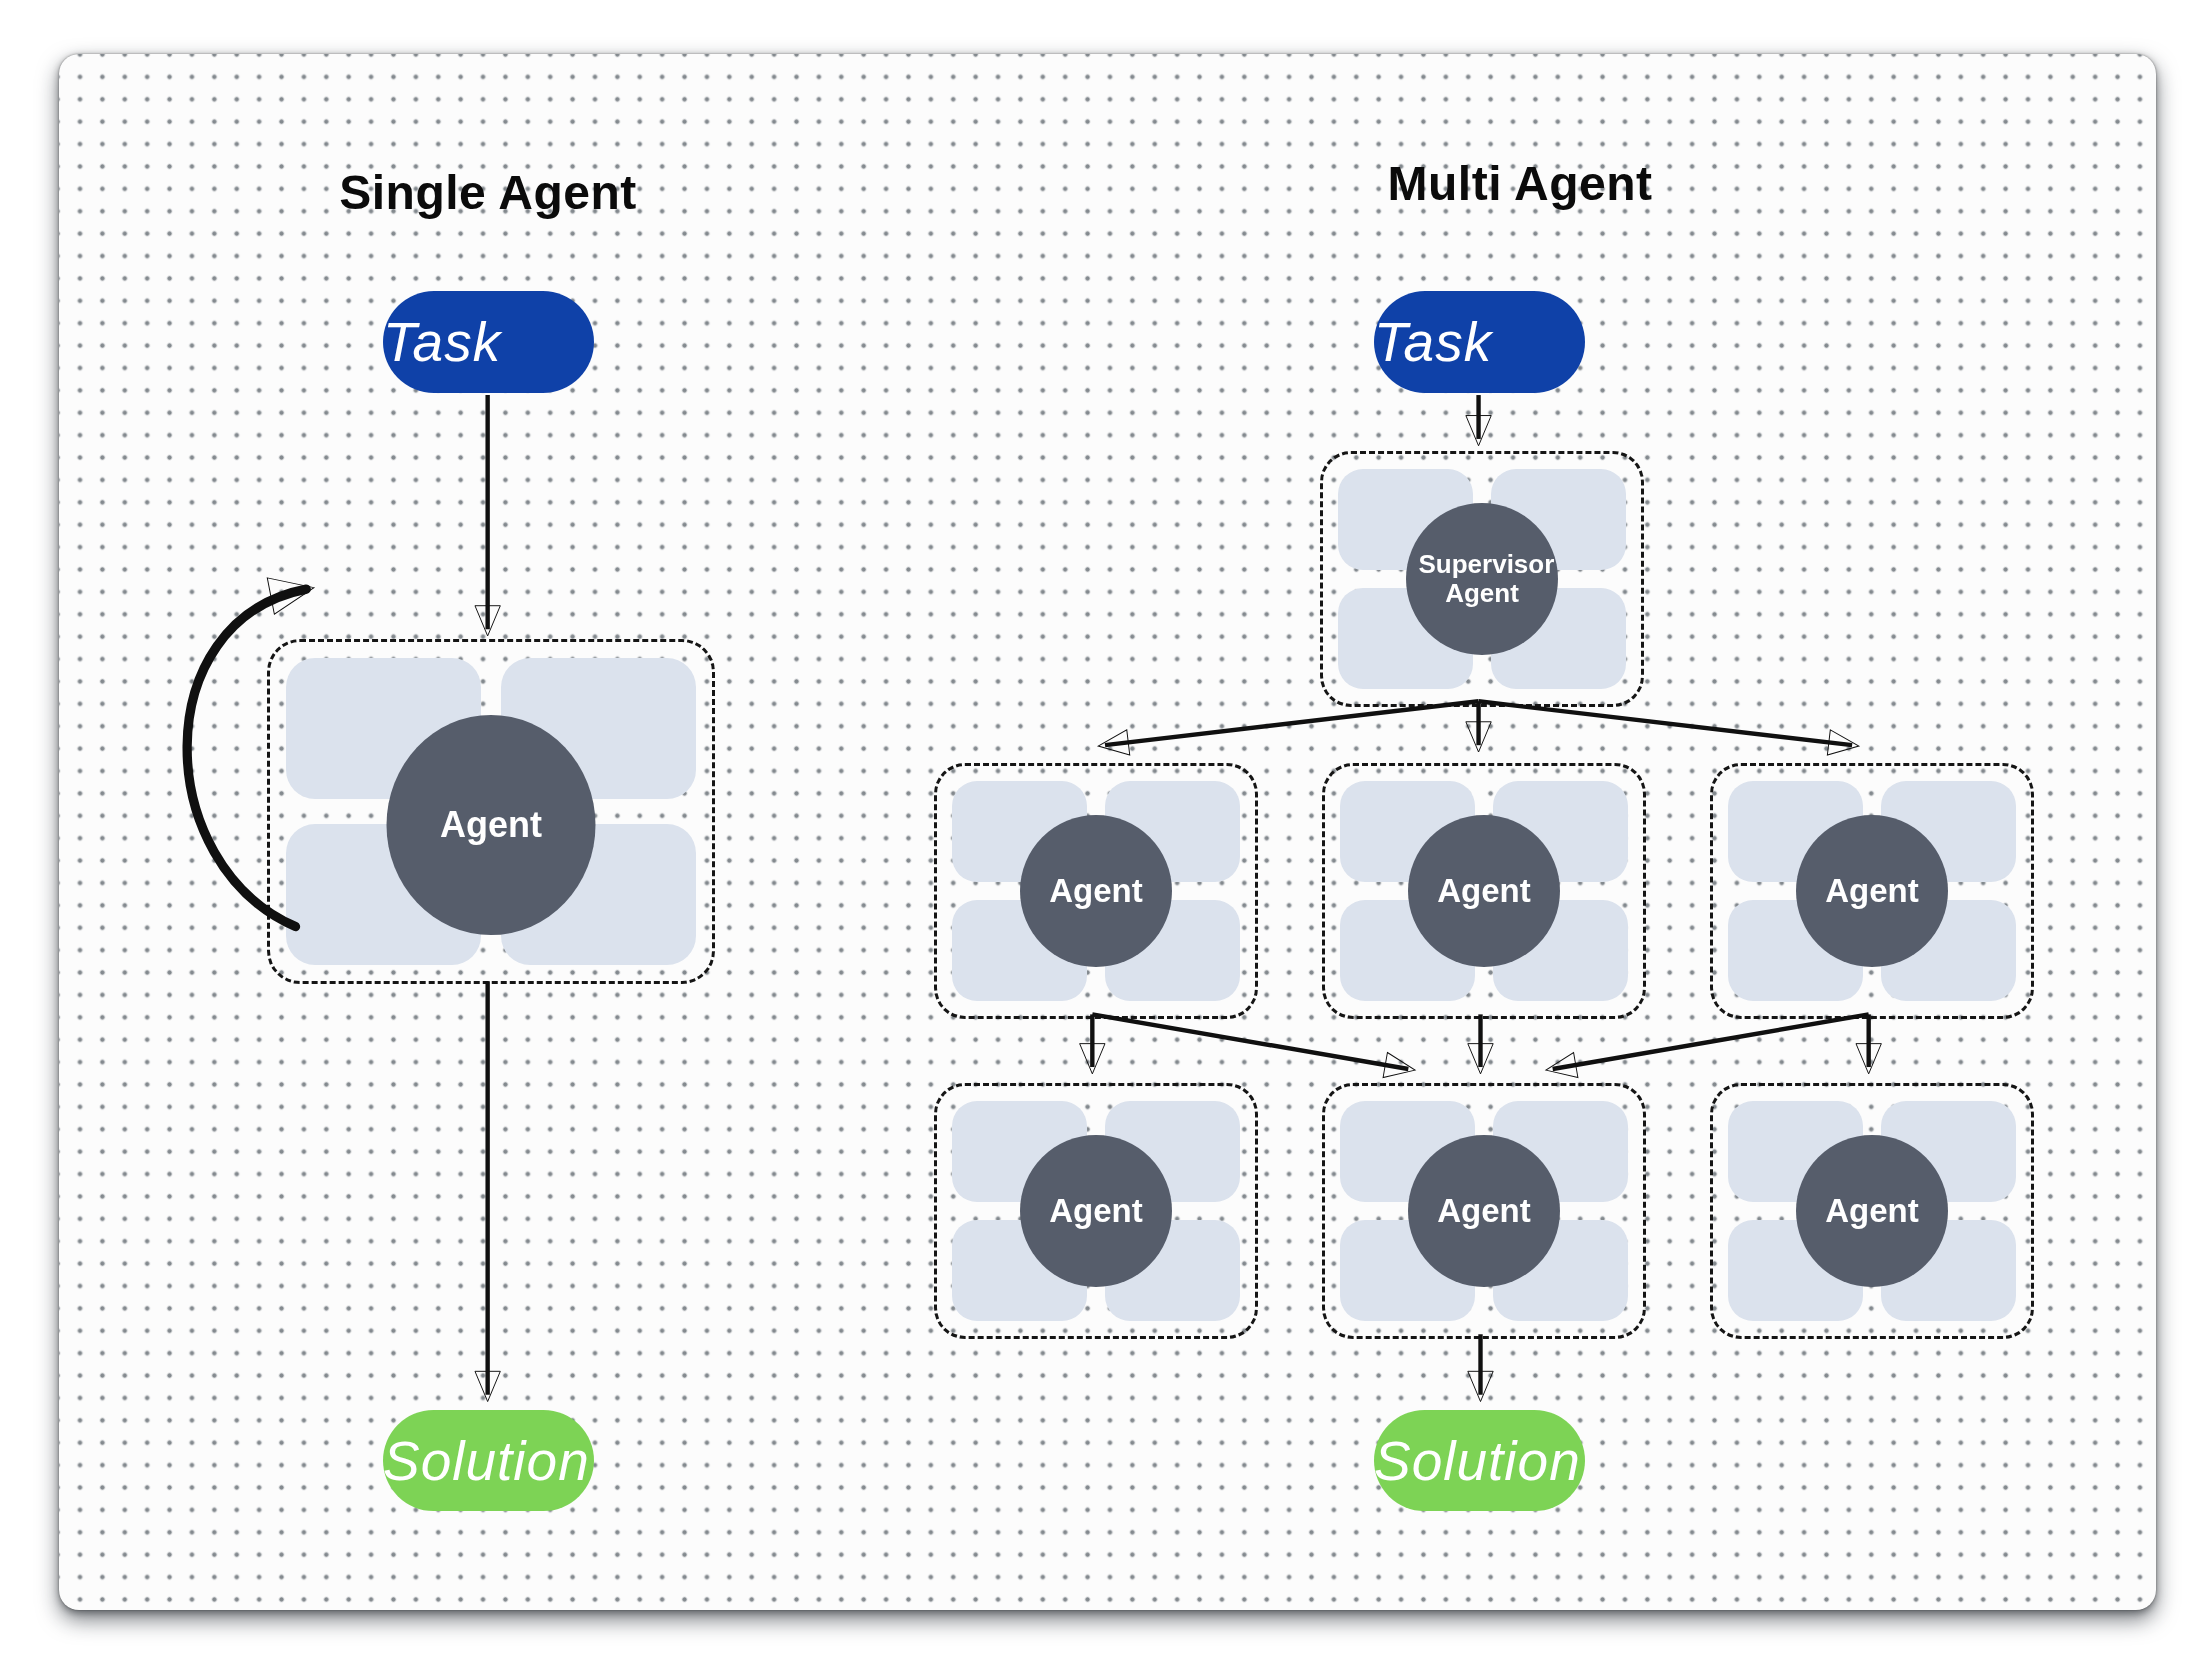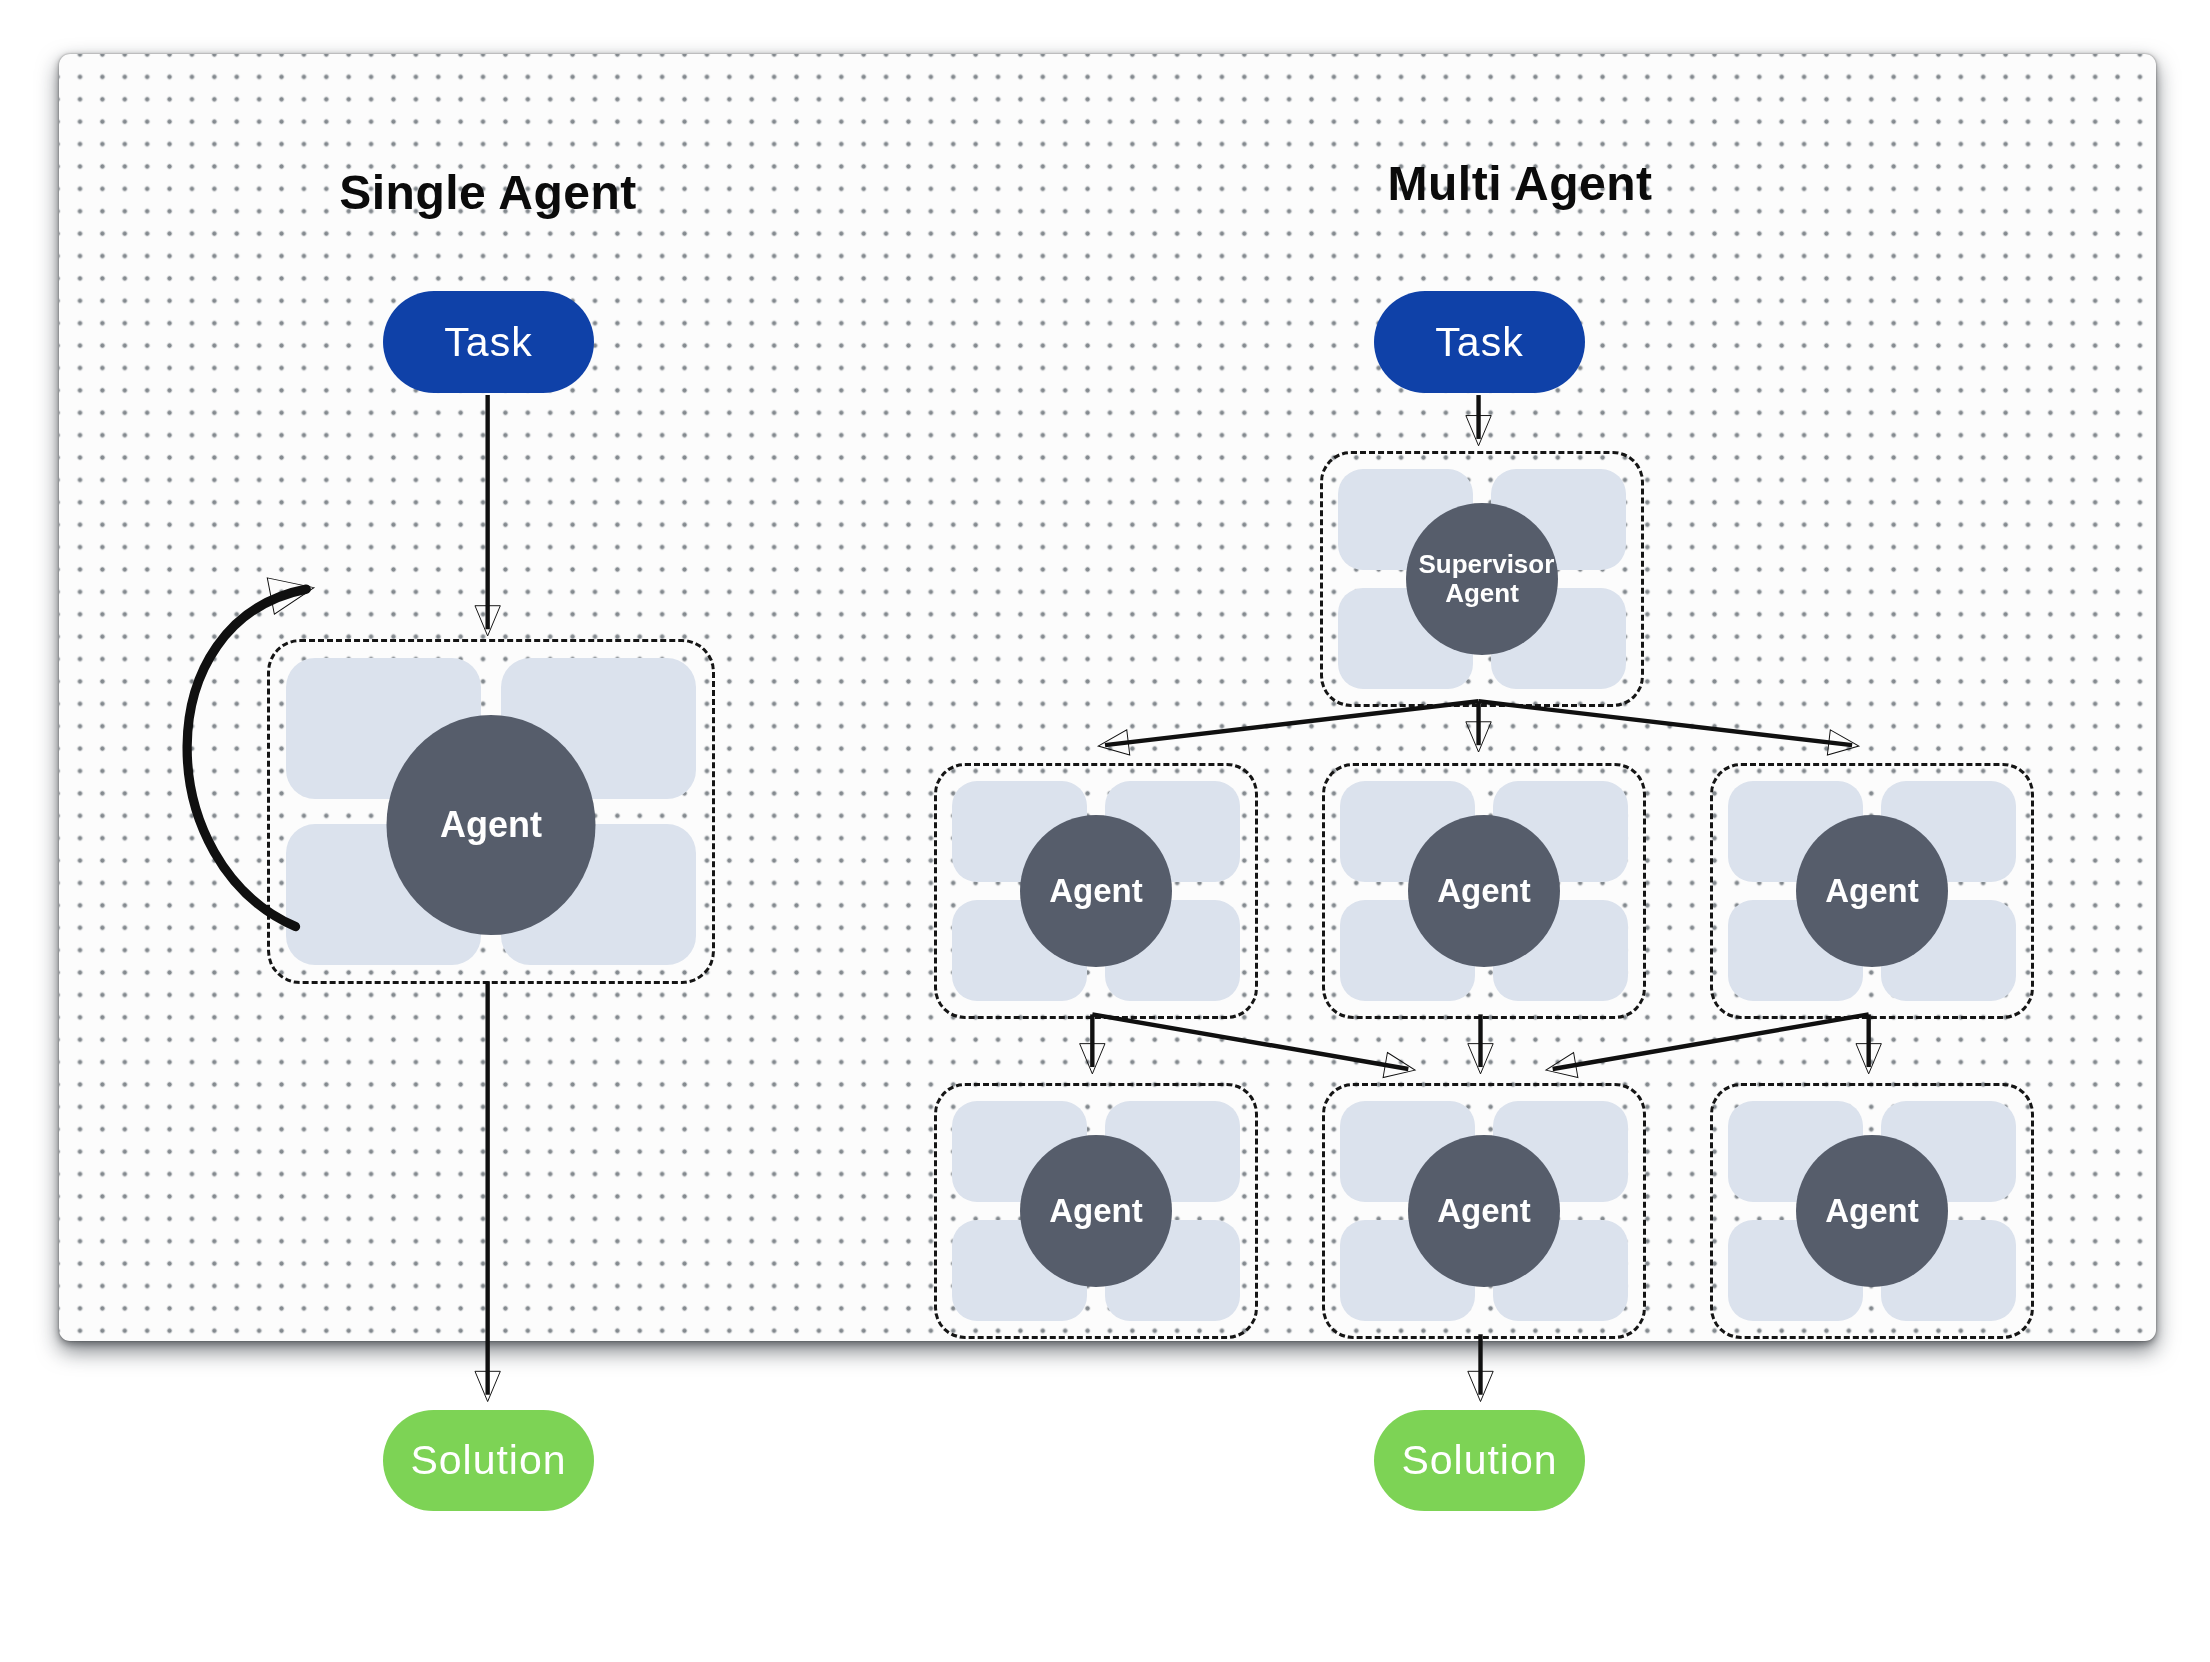--- a/index.html
+++ b/index.html
@@ -3,35 +3,36 @@
 <meta charset="utf-8">
 <style>
   html,body{margin:0;padding:0;}
   body{
     width:2211px;height:1663px;
     background:#ffffff;
     font-family:"Liberation Sans", sans-serif;
     position:relative;overflow:hidden;
   }
   .card{
-    position:absolute;left:59px;top:54px;width:2097px;height:1287px;
+    position:absolute;left:59px;top:54px;width:2097px;height:1556px;
     background-color:#fcfcfc;
     background-image:radial-gradient(circle, #83898e 1.7px, rgba(140,146,152,.28) 2.4px, transparent 3.5px);
     background-size:22.4px 22.4px;background-position:9.8px 11.7px;
-    border-radius:11px;
+    border-radius:20px;
     box-shadow:0 9.8px 21.5px rgba(20,28,36,.55), 0 2.9px 7.8px rgba(0,0,0,.35), 0 0 2px rgba(0,0,0,.4);
   }
   .col-title{
     position:absolute;transform:translate(-50%,-50%);
     font-size:48px;font-weight:700;color:#0b0b0b;white-space:nowrap;letter-spacing:0.5px;
   }
   .pill{
-    position:absolute;display:flex;align-items:center;justify-content:center;
-    color:#ffffff;font-size:41px;font-weight:400;letter-spacing:1px;
+    position:absolute;display:flex;align-items:center;
+    color:#ffffff;font-size:55px;font-weight:400;letter-spacing:1px;
     border-radius:52px;
+    font-style:italic;
   }
   .pill.task{width:211px;height:102px;background:var(--accent-blue,#0f41a8);}
   .pill.solution{width:211px;height:101px;background:var(--accent-green,#7dd355);}
   .abox{
     position:absolute;border:3.9px dashed #151515;border-radius:33px;background:transparent;
   }
   .abox .quad{position:absolute;background:var(--quad-fill,#dbe2ed);}
   .abox.big{width:442px;height:339px;}
   .abox.big .quad{width:195px;height:141px;border-radius:29px;}
   .abox.big .q1{left:15.6px;top:15.6px}

